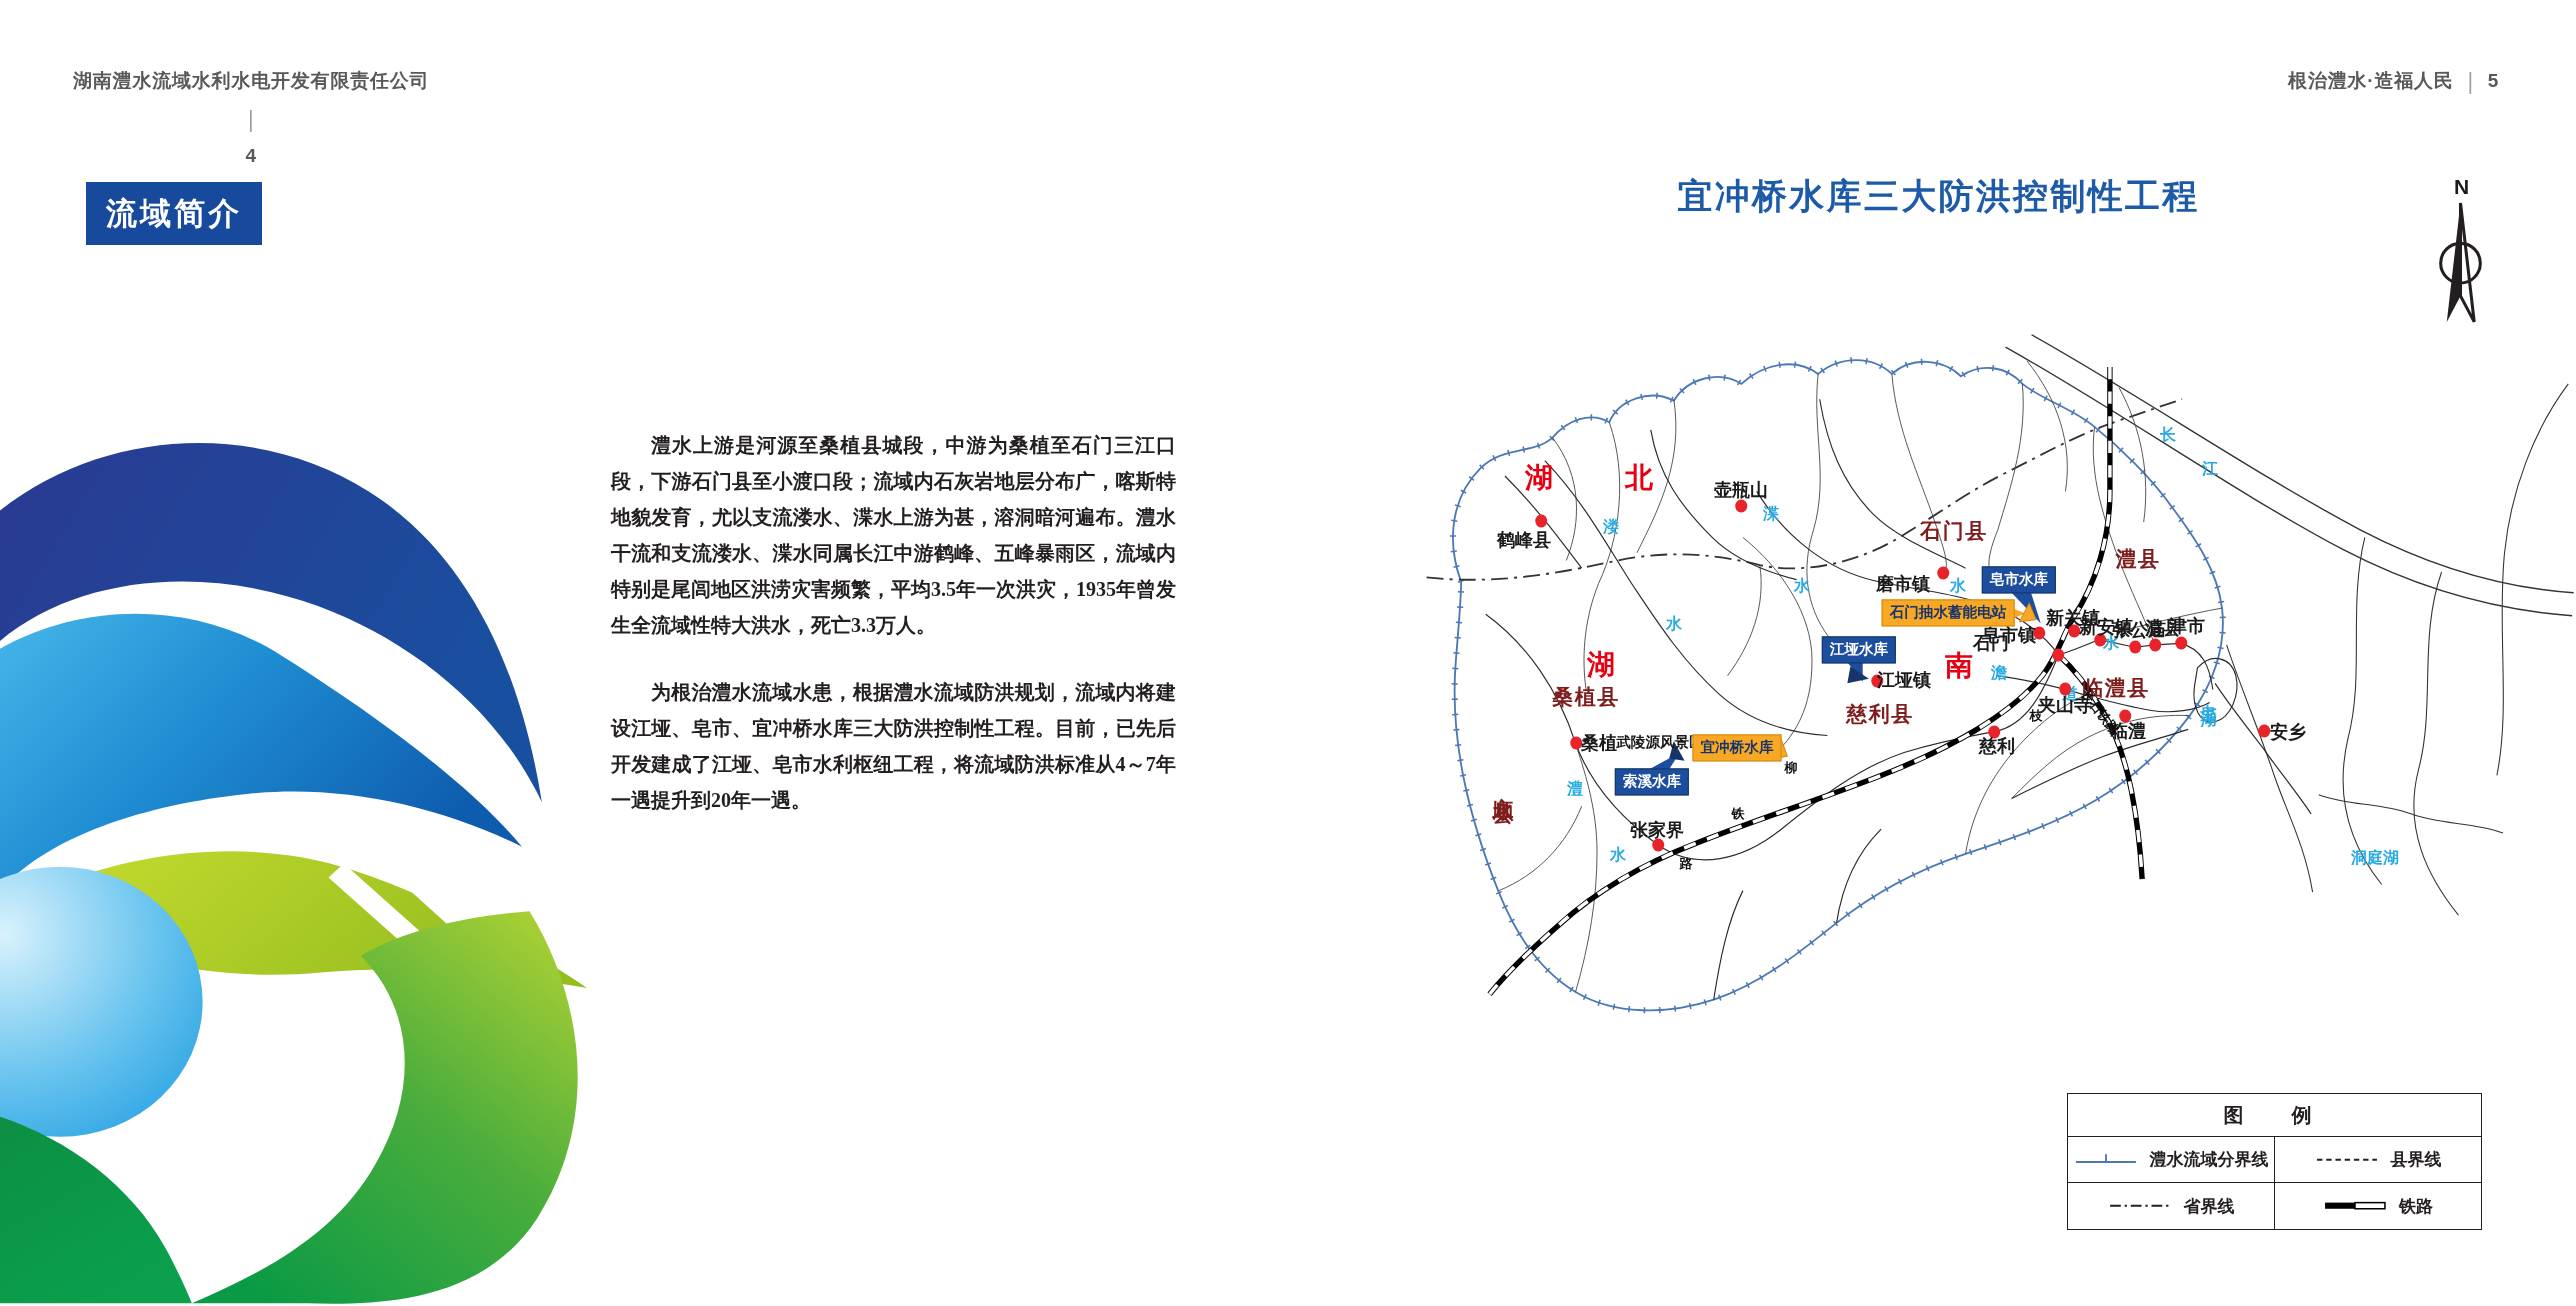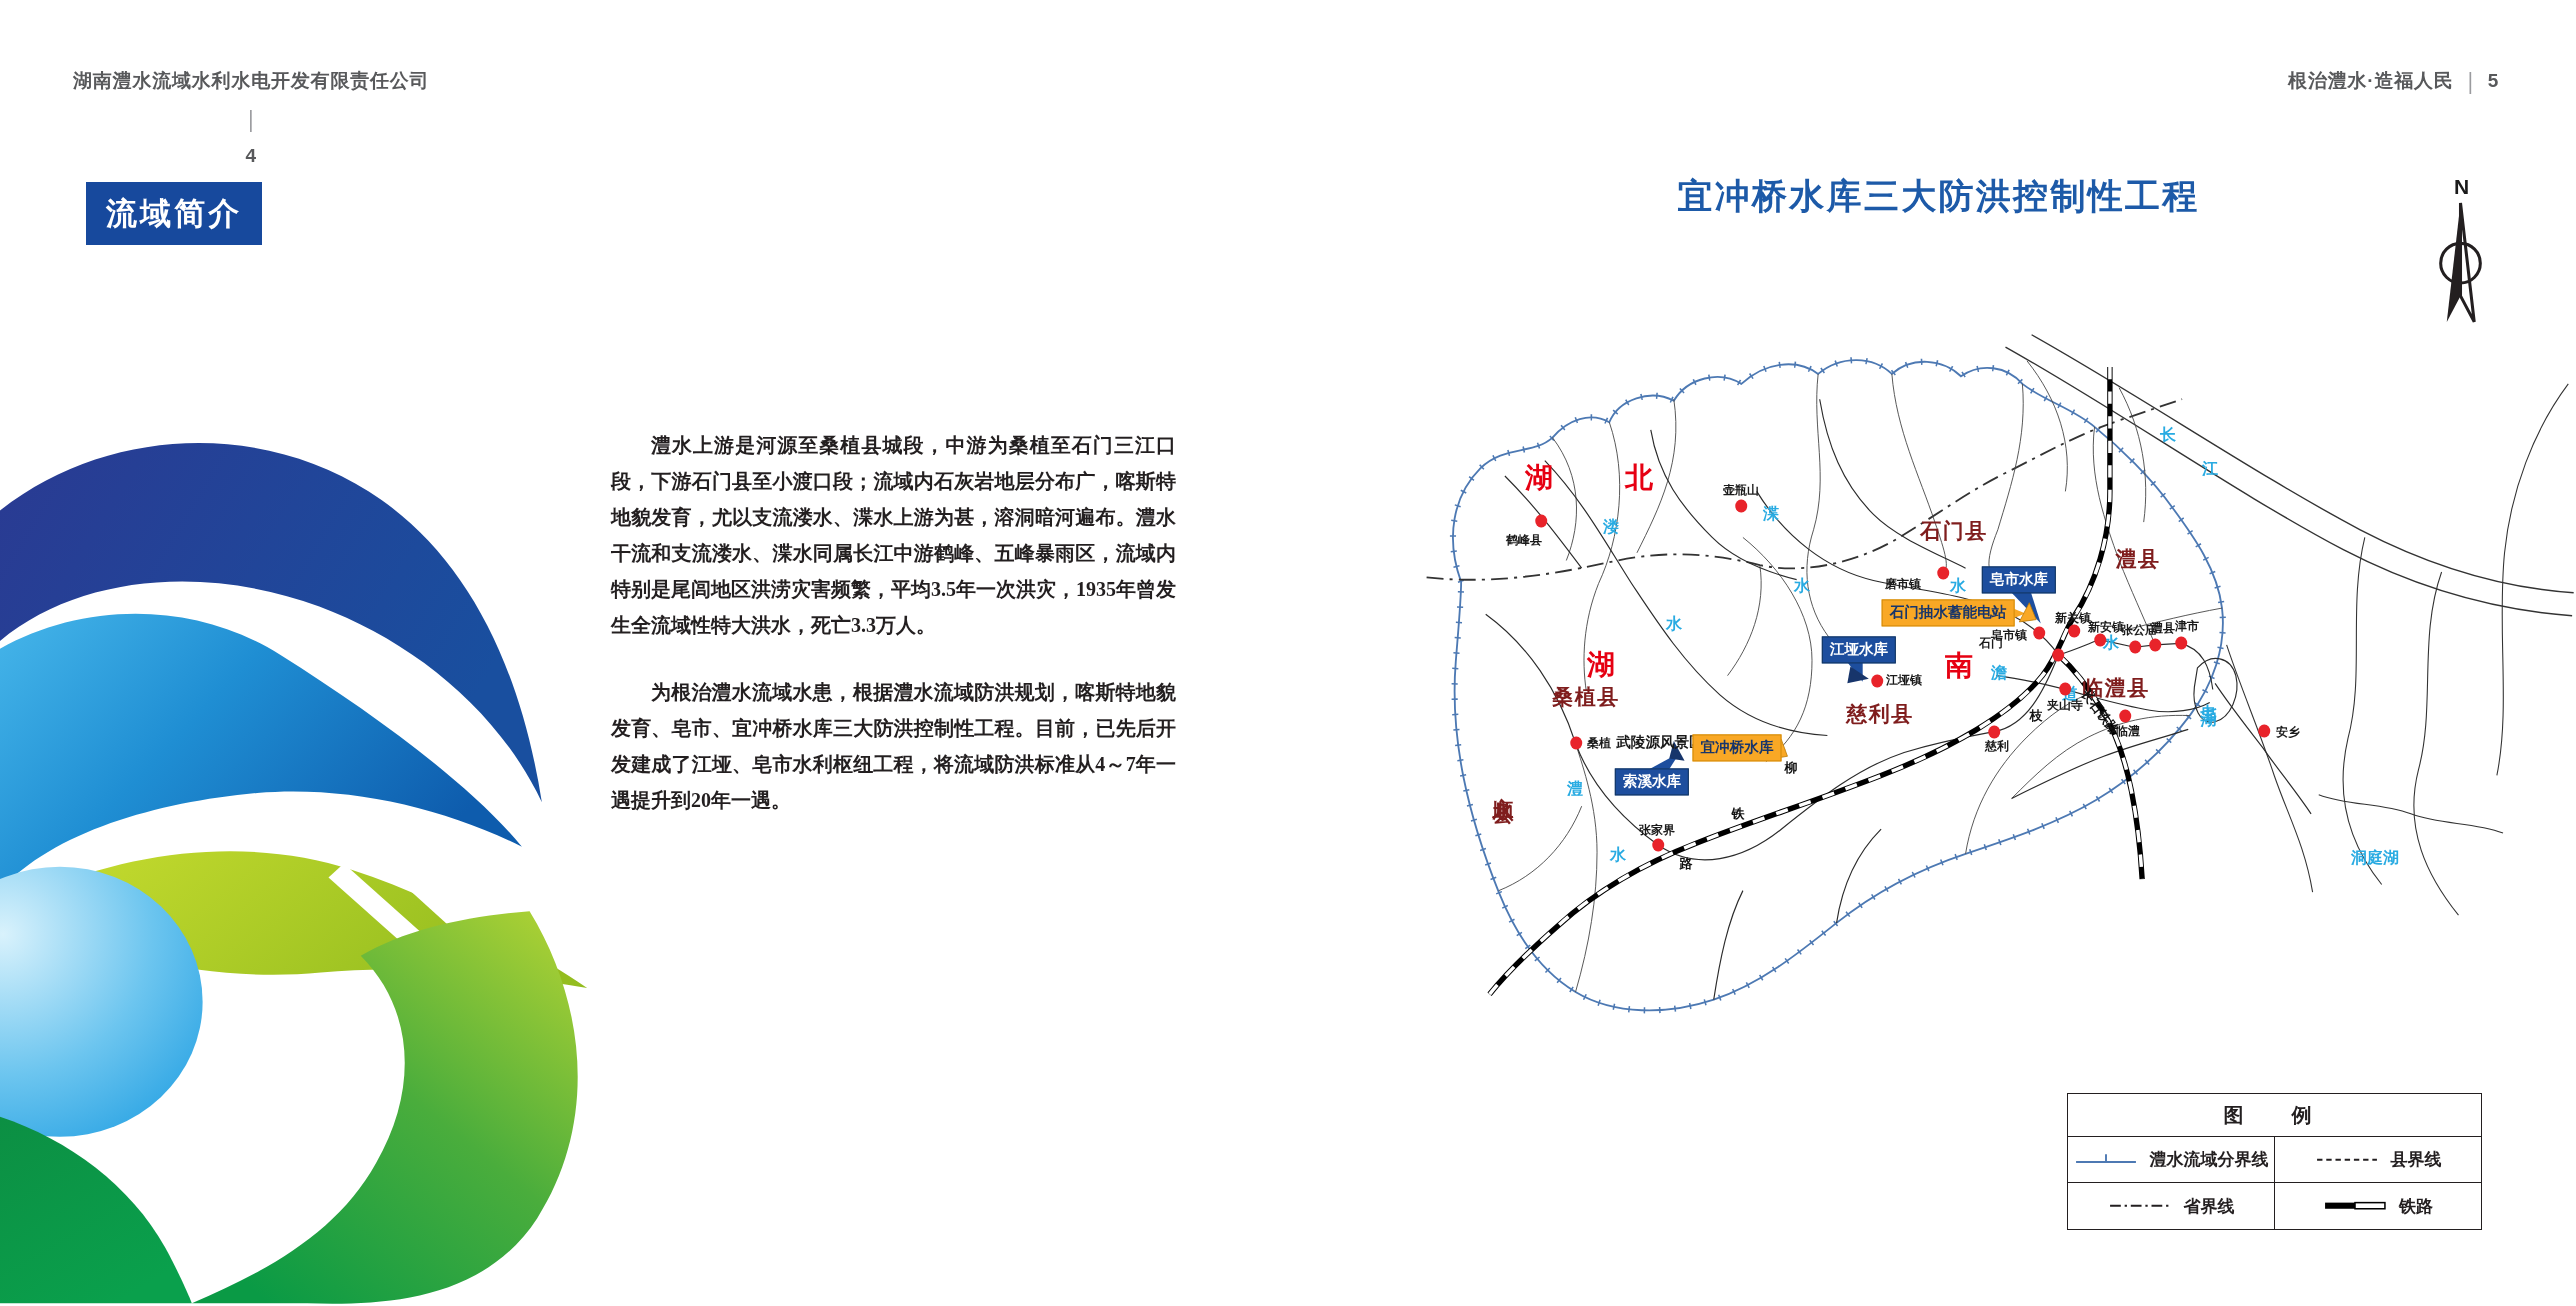--- a/index.html
+++ b/index.html
@@ -26,21 +26,21 @@
                font-size:35px; font-weight:bold; color:#1d5aa8; letter-spacing:2.3px; }
   .compass-n { position:absolute; left:2446px; top:175px; width:31px; text-align:center;
                font-size:21px; font-weight:bold; color:#1a1a1a; }
   #compass { position:absolute; left:2430px; top:198px; width:61px; height:138px; }
   #map-art { position:absolute; left:0; top:0; width:2576px; height:1306px; }
   #map-layer { position:absolute; left:0; top:0; width:2576px; height:1306px; }
   .mtxt { position:absolute; transform:translate(-50%,-50%); white-space:nowrap; }
   .prov-char   { font-size:28px; font-weight:bold; color:#e60012; }
   .county-label{ font-size:21px; font-weight:bold; color:#7f1d1d; letter-spacing:1.5px;}
   .place-label { font-size:14.6px; font-weight:bold; color:#1a1a1a; }
-  .town-label  { font-size:12px; font-weight:bold; color:#1a1a1a; }
+  .town-label  { font-size:18px; font-weight:bold; color:#1a1a1a; }
   .river-char  { font-size:16px; font-weight:bold; color:#29abe2; }
   .rail-char   { font-size:13px; font-weight:bold; color:#111; }
   .vert { writing-mode:vertical-rl; letter-spacing:3.1px; }
   .town-dot { position:absolute; width:11.5px; height:13px; border-radius:50%;
               background:#e8232a; transform:translate(-50%,-50%); }
   .callout { position:absolute; transform:translate(-50%,-50%); font-size:14.6px; font-weight:bold;
              padding:3.1px 7px; white-space:nowrap; z-index:5; }
   .callout.blue   { background:#1d4e9e; color:#ffffff; border:0.8px solid #12355f; }
   .callout.orange { background:#f9a825; color:#17356b; border:0.8px solid #d18a08; }
   
@@ -108,21 +108,21 @@
     <path fill="url(#gChart)" d="M48,708 C185,648 335,638 458,678 C572,715 685,778 765,832 C645,812 525,802 418,812 C292,824 150,798 48,744 Z"></path>
     <path fill="#ffffff" d="M448,670 L578,786 L556,802 L428,688 Z"></path>
     <path fill="#ffffff" d="M520,660 L648,774 L628,790 L500,674 Z"></path>
     <ellipse cx="78" cy="850" rx="186" ry="176" fill="url(#gBlob)"></ellipse>
     <path fill="url(#gGreen)" d="M690,732 C765,855 778,1010 700,1132 C630,1240 500,1246 400,1243 L250,1243 C350,1200 440,1150 490,1060 C545,965 540,860 470,790 C530,755 610,738 690,732 Z"></path>
     <path fill="url(#gGreen2)" d="M0,1000 C90,1030 170,1090 215,1170 C238,1212 250,1243 250,1243 L0,1243 Z"></path>
   </svg>
 
   <div class="bodytext">
     <p>澧水上游是河源至桑植县城段，中游为桑植至石门三江口段，下游石门县至小渡口段；流域内石灰岩地层分布广，喀斯特地貌发育，尤以支流溇水、渫水上游为甚，溶洞暗河遍布。澧水干流和支流溇水、渫水同属长江中游鹤峰、五峰暴雨区，流域内特别是尾闾地区洪涝灾害频繁，平均3.5年一次洪灾，1935年曾发生全流域性特大洪水，死亡3.3万人。</p>
-    <p>为根治澧水流域水患，根据澧水流域防洪规划，喀斯特地貌发育、皂市、宜冲桥水库三大防洪控制性工程。目前，已先后开发建成了江垭、皂市水利枢纽工程，将流域防洪标准从4～7年一遇提升到20年一遇。</p>
+    <p>为根治澧水流域水患，根据澧水流域防洪规划，流域内将建设江垭、皂市、宜冲桥水库三大防洪控制性工程。目前，已先后开发建成了江垭、皂市水利枢纽工程，将流域防洪标准从4～7年一遇提升到20年一遇。</p>
   </div>
 
   <div class="map-title">宜冲桥水库三大防洪控制性工程</div>
   <div class="compass-n">N</div>
   <svg id="compass" viewBox="0 0 80 180">
     <circle cx="40" cy="85" r="26" fill="none" stroke="#231f20" stroke-width="4"></circle>
     <polygon points="40,6 22,162 40,128" fill="#231f20"></polygon>
     <polygon points="40,6 58,162 40,128" fill="none" stroke="#231f20" stroke-width="4"></polygon>
   </svg>
 

